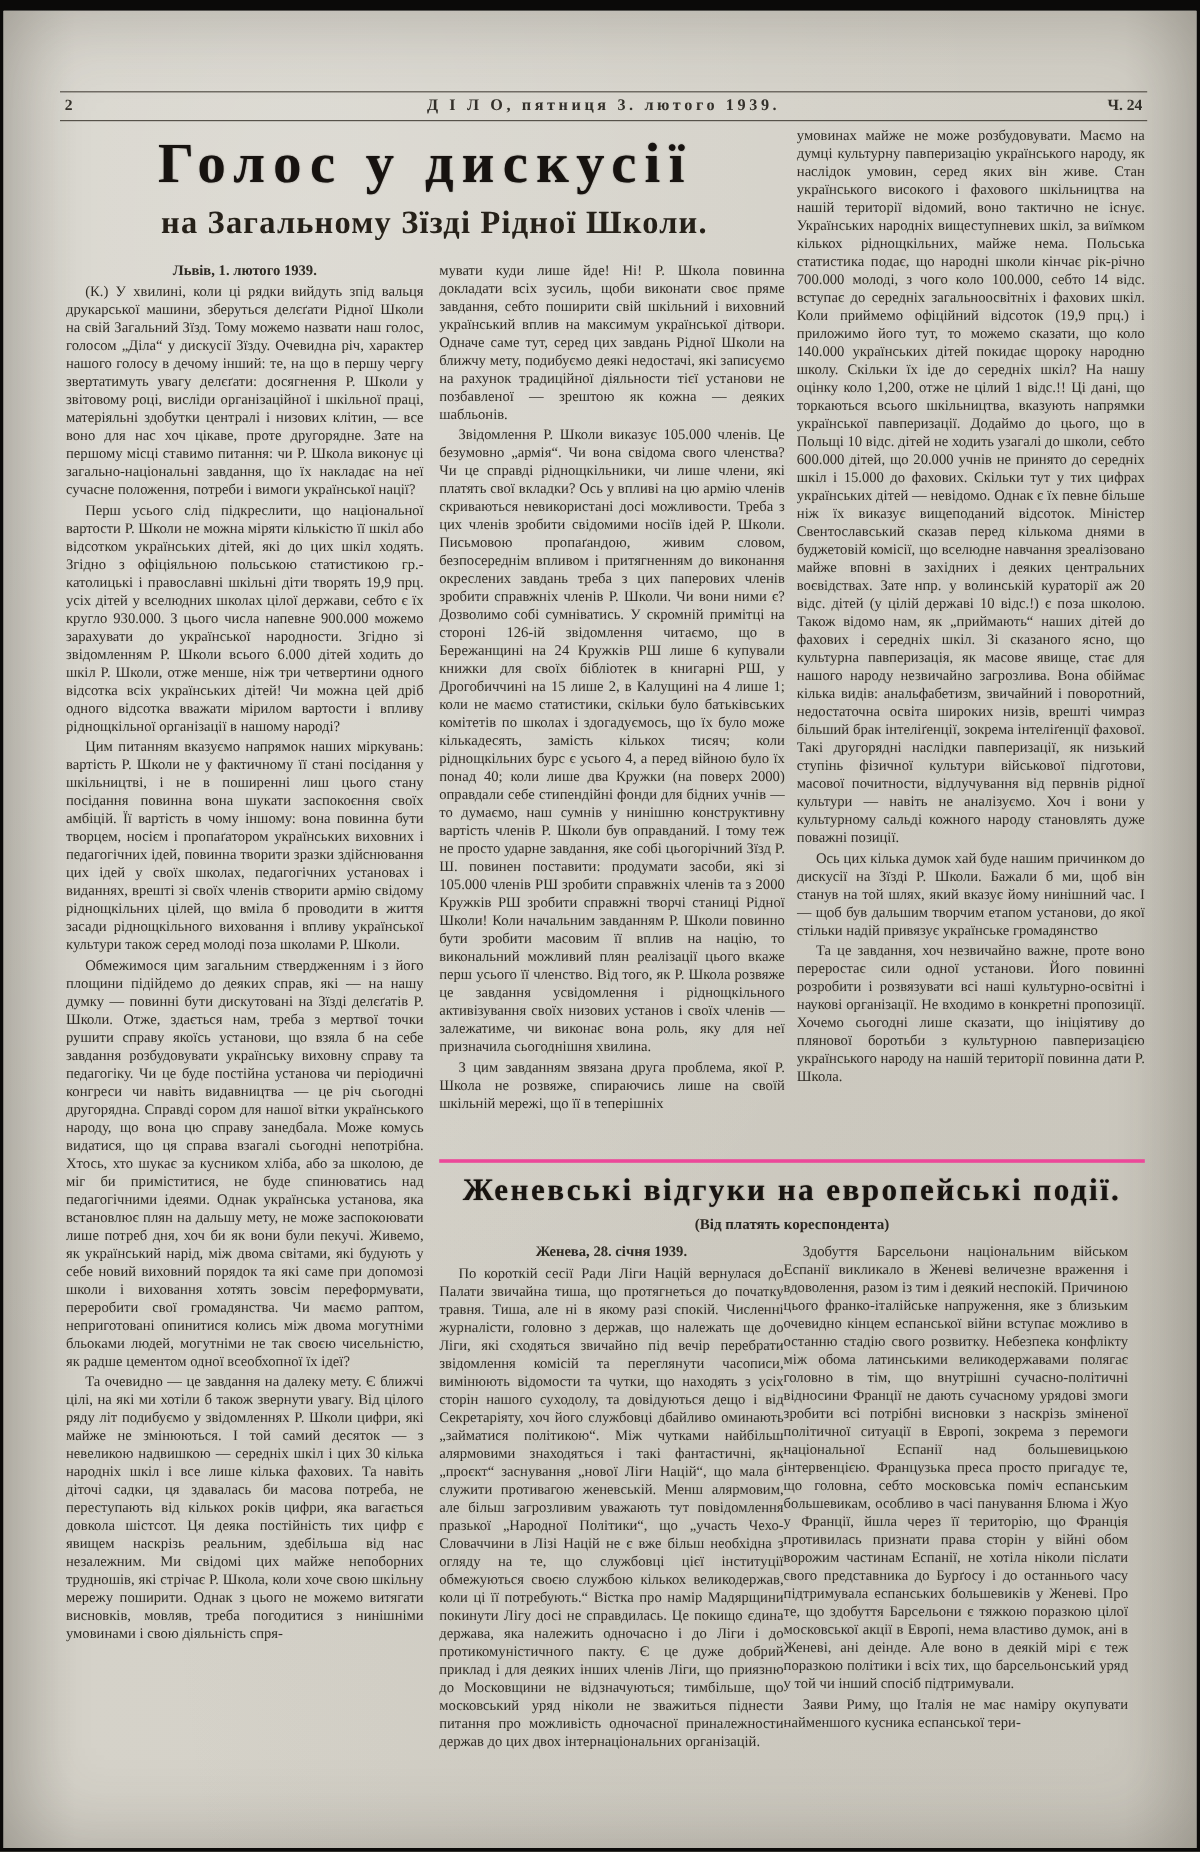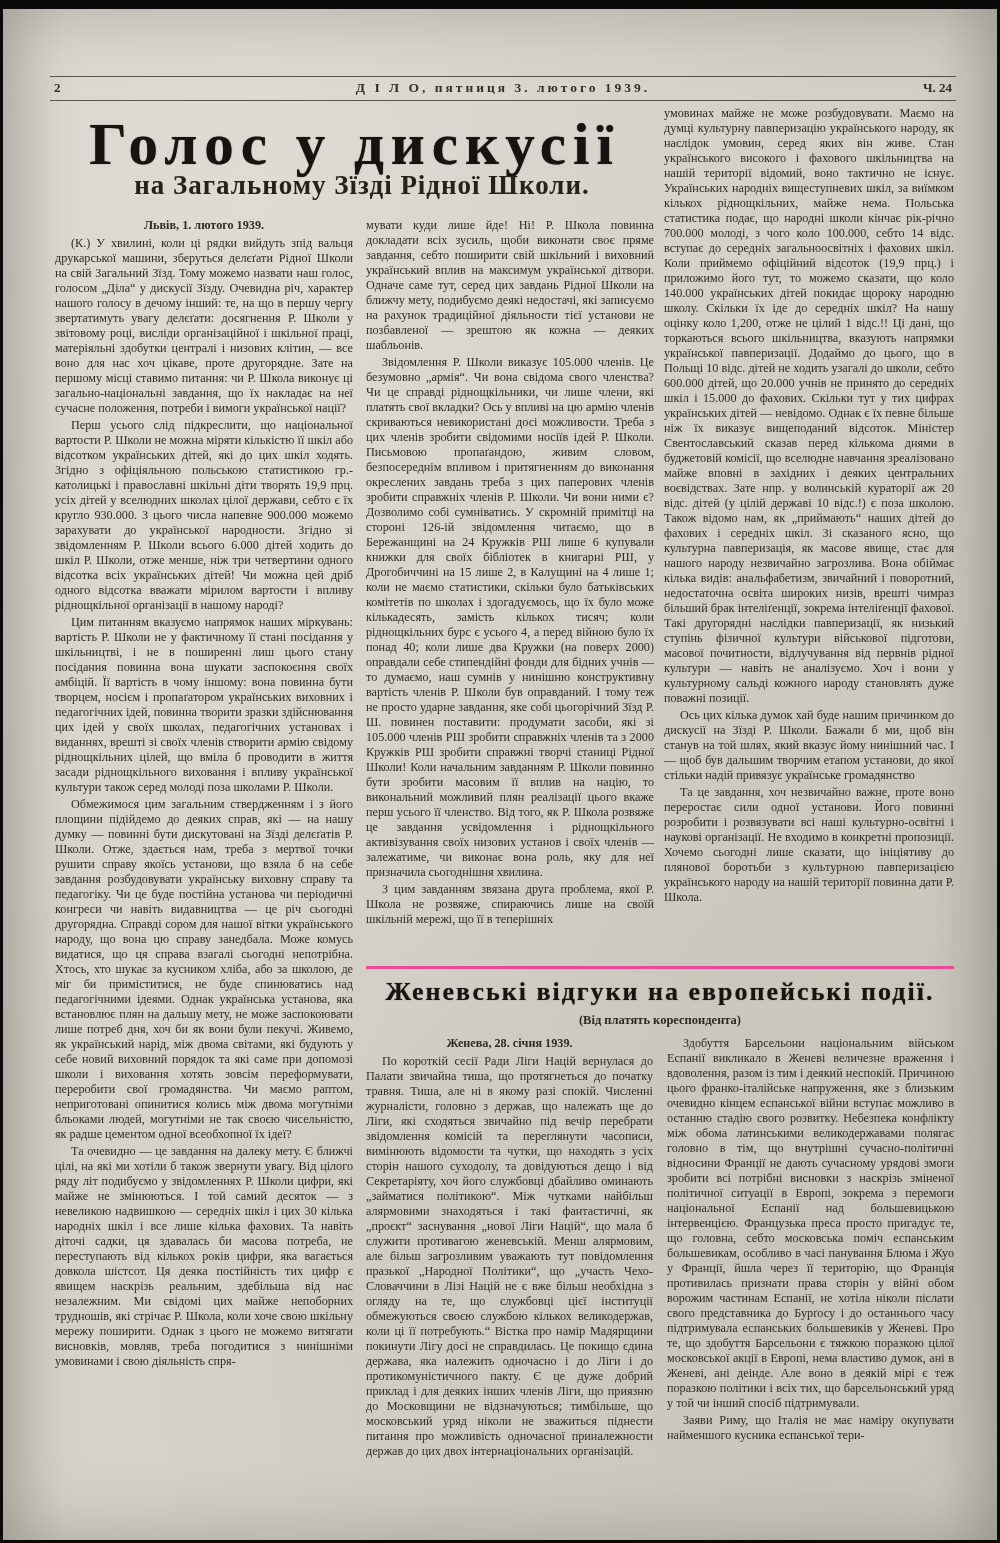--- a/index.html
+++ b/index.html
@@ -15,41 +15,41 @@
   
   .pagehead{position:absolute;left:50px;right:44px;top:76px;
             border-top:1px solid #56524a;border-bottom:1px solid #56524a;
             display:grid;grid-template-columns:70px 1fr 70px;align-items:baseline;
             padding:3px 4px 4px;font-size:13px;color:#33302a;}
   .pagehead .num{font-weight:bold;text-align:left;}
   .pagehead .mast{text-align:center;font-weight:bold;letter-spacing:3px;font-size:13.5px;}
   .pagehead .issue{text-align:right;font-weight:bold;}
   
   .h1{position:absolute;left:52px;top:110px;width:605px;
-      font-size:59px;font-weight:bold;letter-spacing:7px;color:#171310;
+      font-size:47px;font-weight:bold;letter-spacing:7px;color:#171310;
       text-align:center;white-space:nowrap;
       text-shadow:0 0 1px rgba(23,19,16,.7);}
   .h2{position:absolute;left:62px;top:170px;width:600px;
       font-size:27px;font-weight:bold;letter-spacing:1px;color:#262119;text-align:center;white-space:nowrap;}
   
   .col{position:absolute;overflow:hidden;font-size:12.2px;line-height:1.23;color:#2f2b24;text-align:justify;}
   .col p{margin:0 0 2px;text-indent:16px;}
   .col p.cont{text-indent:0;}
   .dateline{text-align:center;text-indent:0 !important;font-weight:bold;margin-bottom:3px !important;}
   #col1{left:55px;top:218px;width:298px;height:1296px;}
   #col2{left:366px;top:218px;width:288px;height:744px;}
   #col3{left:664px;top:106px;width:290px;height:856px;}
   
   .article2{position:absolute;left:366px;top:966px;width:588px;height:554px;
             border-top:3px solid #ec4899;padding-top:8px;box-sizing:border-box;}
   .article2 .h3{font-size:26px;font-weight:bold;letter-spacing:2px;color:#181410;
                 text-align:center;white-space:nowrap;margin:0 0 6px;
                 text-shadow:0 0 1px rgba(24,20,16,.6);}
   .article2 .byline{text-align:center;font-size:12.5px;font-weight:bold;color:#2c2822;margin:0 0 8px;}
-  .a2cols{display:flex;gap:14px;}
+  .a2cols{display:flex;}
   .a2col{width:287px;height:452px;overflow:hidden;font-size:12.2px;line-height:1.23;
          color:#2f2b24;text-align:justify;}
   .a2col p{margin:0 0 2px;text-indent:16px;}
 </style>
 </head>
 <body>
 
 <div class="scan">
   <div class="paper"></div>
 

